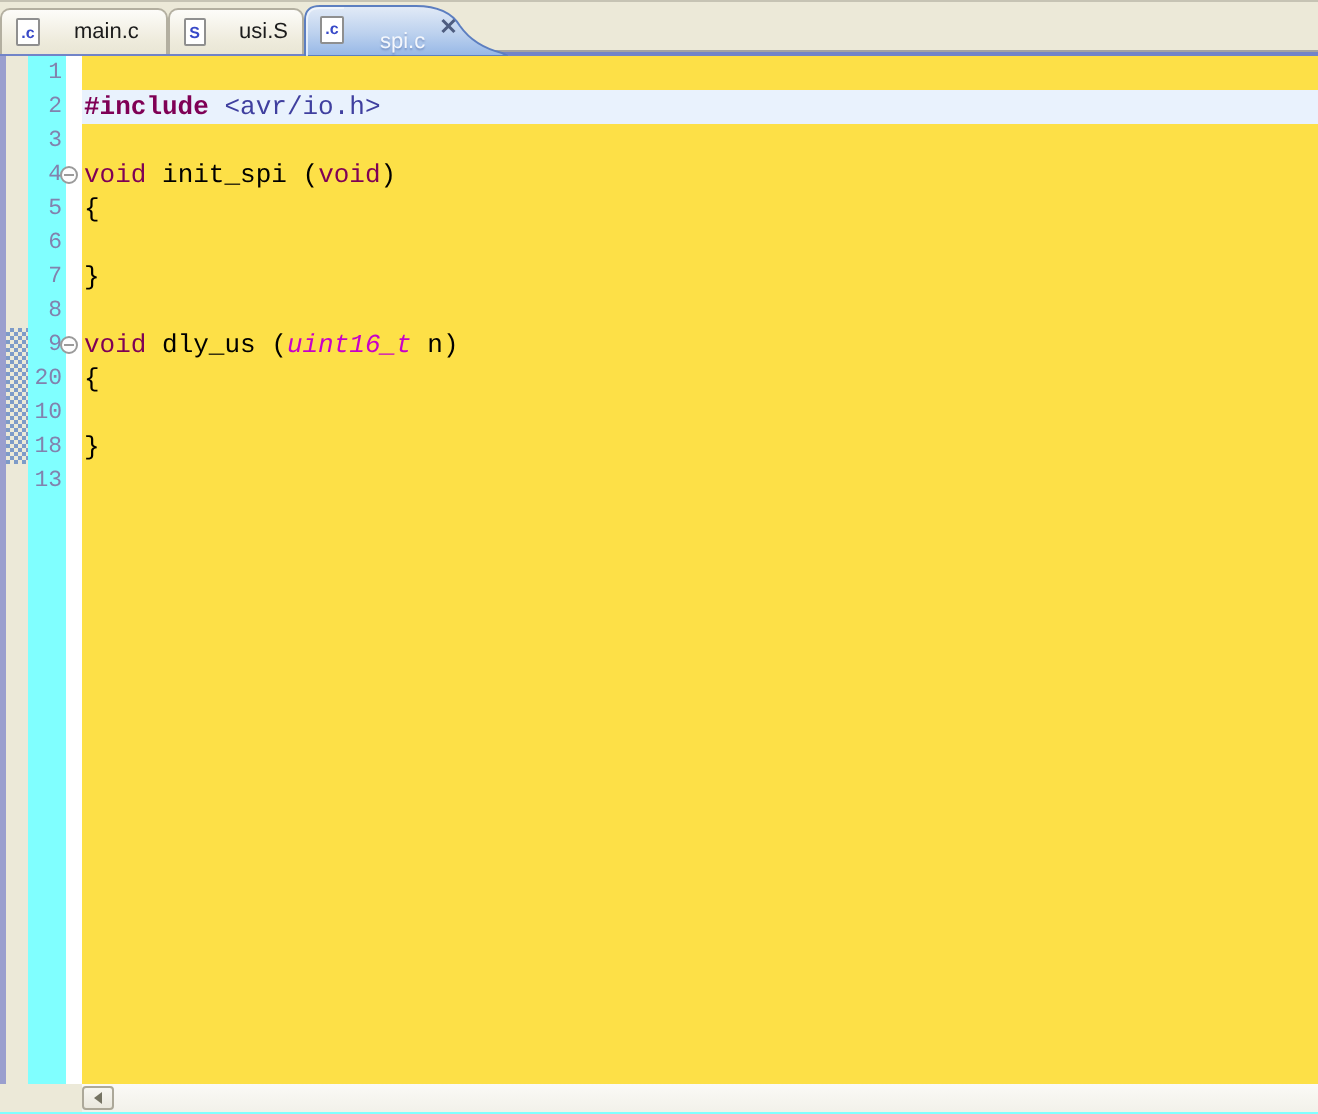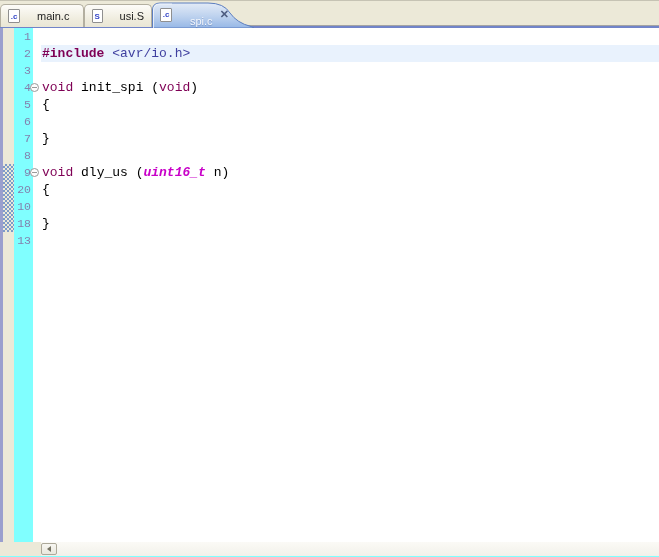--- a/index.html
+++ b/index.html
@@ -62,30 +62,30 @@
   .foldbar { position:relative; width:8px; background:#FFFFFF; }
   .fold-icon {
     position:absolute; left:-3px; width:9px; height:9px;
     border:1px solid #9A9A9A; border-radius:50%; background:#FDFDFD;
   }
   .fold-icon::after {
     content:""; position:absolute; left:1px; right:1px; top:3px; height:1px;
     background:#9A9A9A;
   }
   .code {
-    position:relative; flex:1; background:#ffffff;
+    position:relative; flex:1; background:#fde047;
     font-family:"Liberation Mono", monospace; font-size:13px;
   }
   .code-line { height:17px; line-height:17px; padding-left:1px; white-space:pre; }
   .code-line.current { background:#E9F2FD; }
   .tok-preprocessor { color:#7F0055; font-weight:bold; }
   .tok-keyword      { color:#7F0055; font-weight:normal; }
   .tok-header       { color:#3F3F9F; }
   .tok-function     { color:#000000; font-weight:normal; }
-  .tok-typedef      { color:#C800C8; font-weight:bold; font-style:italic;margin-top:12px; }
+  .tok-typedef      { color:#C800C8; font-weight:normal; font-style:italic;margin-top:12px; }
   .tok-plain        { color:#000000; }
 
   
   .hscroll { display:flex; height:14px; background:linear-gradient(180deg,#FBFAF6 0%,#F2F1EA 100%); }
   .sb-corner { width:41px; height:14px; background:#ECE9D8; }
   .sb-btn {
     width:16px; height:12px; margin-top:1px;
     background:linear-gradient(180deg,#F7F6F1 0%,#EAE8DE 100%);
     border:1px solid #ACA899; border-radius:2px;
     display:flex; align-items:center; justify-content:center;

